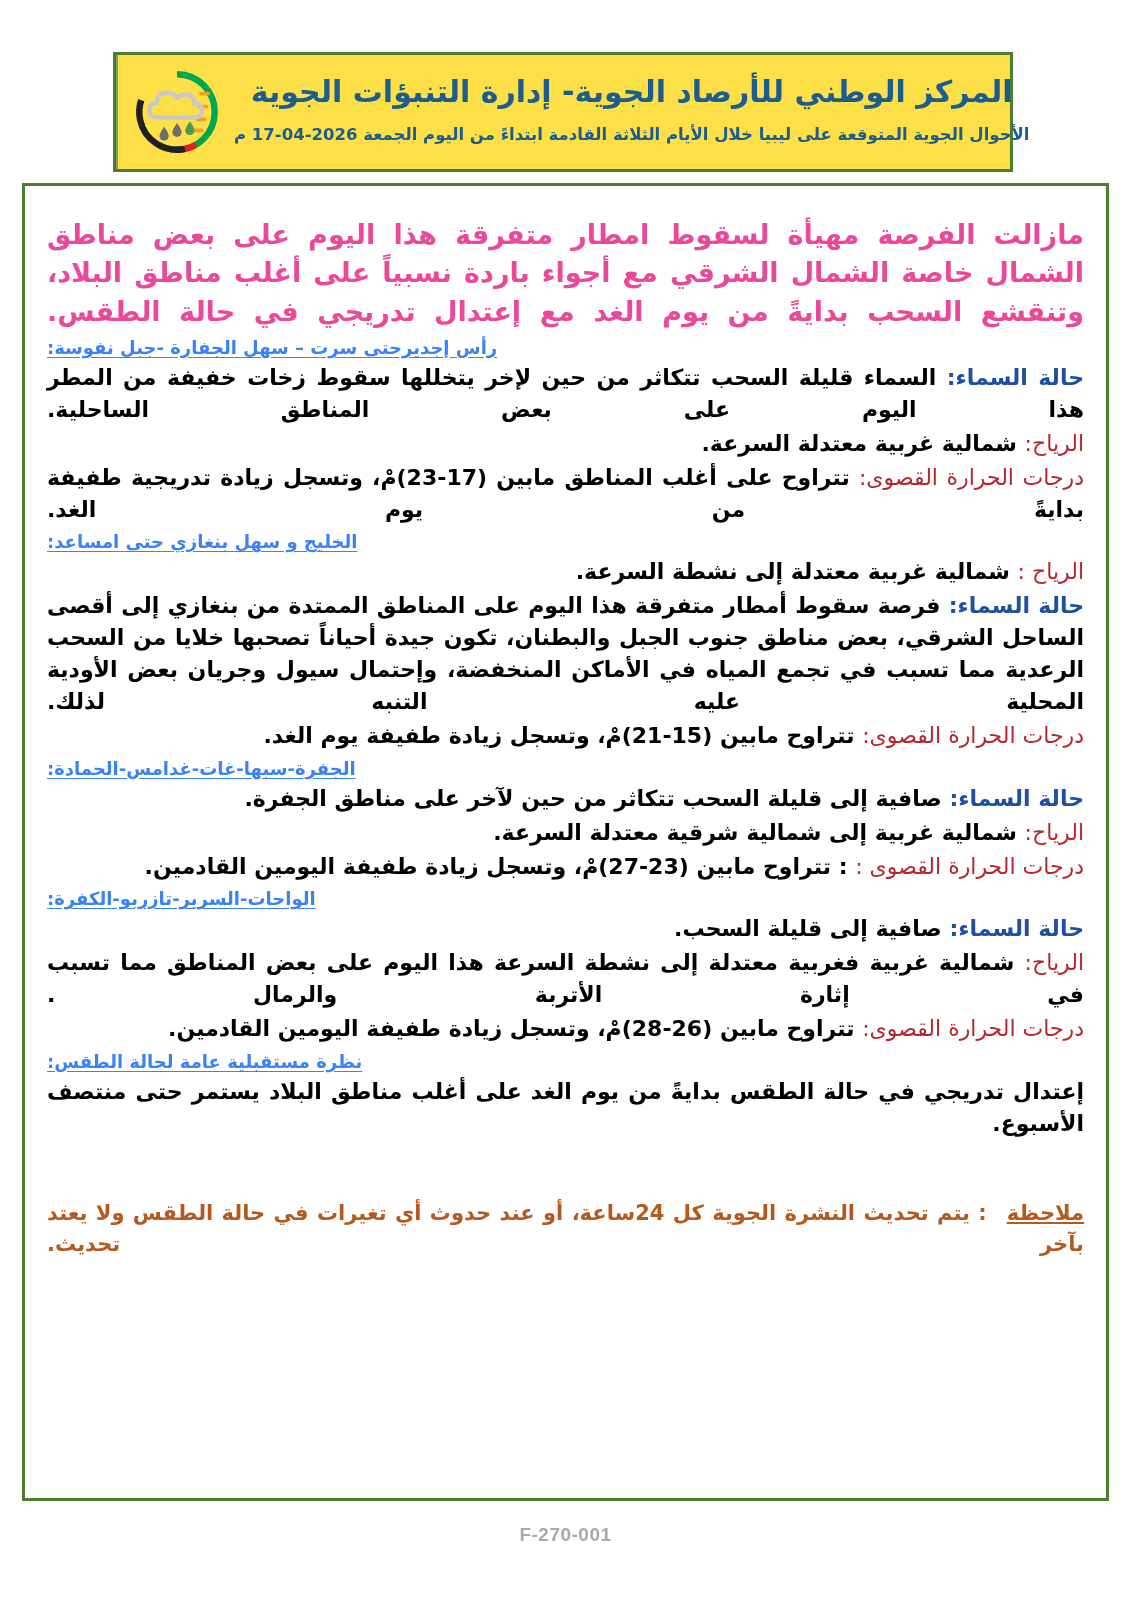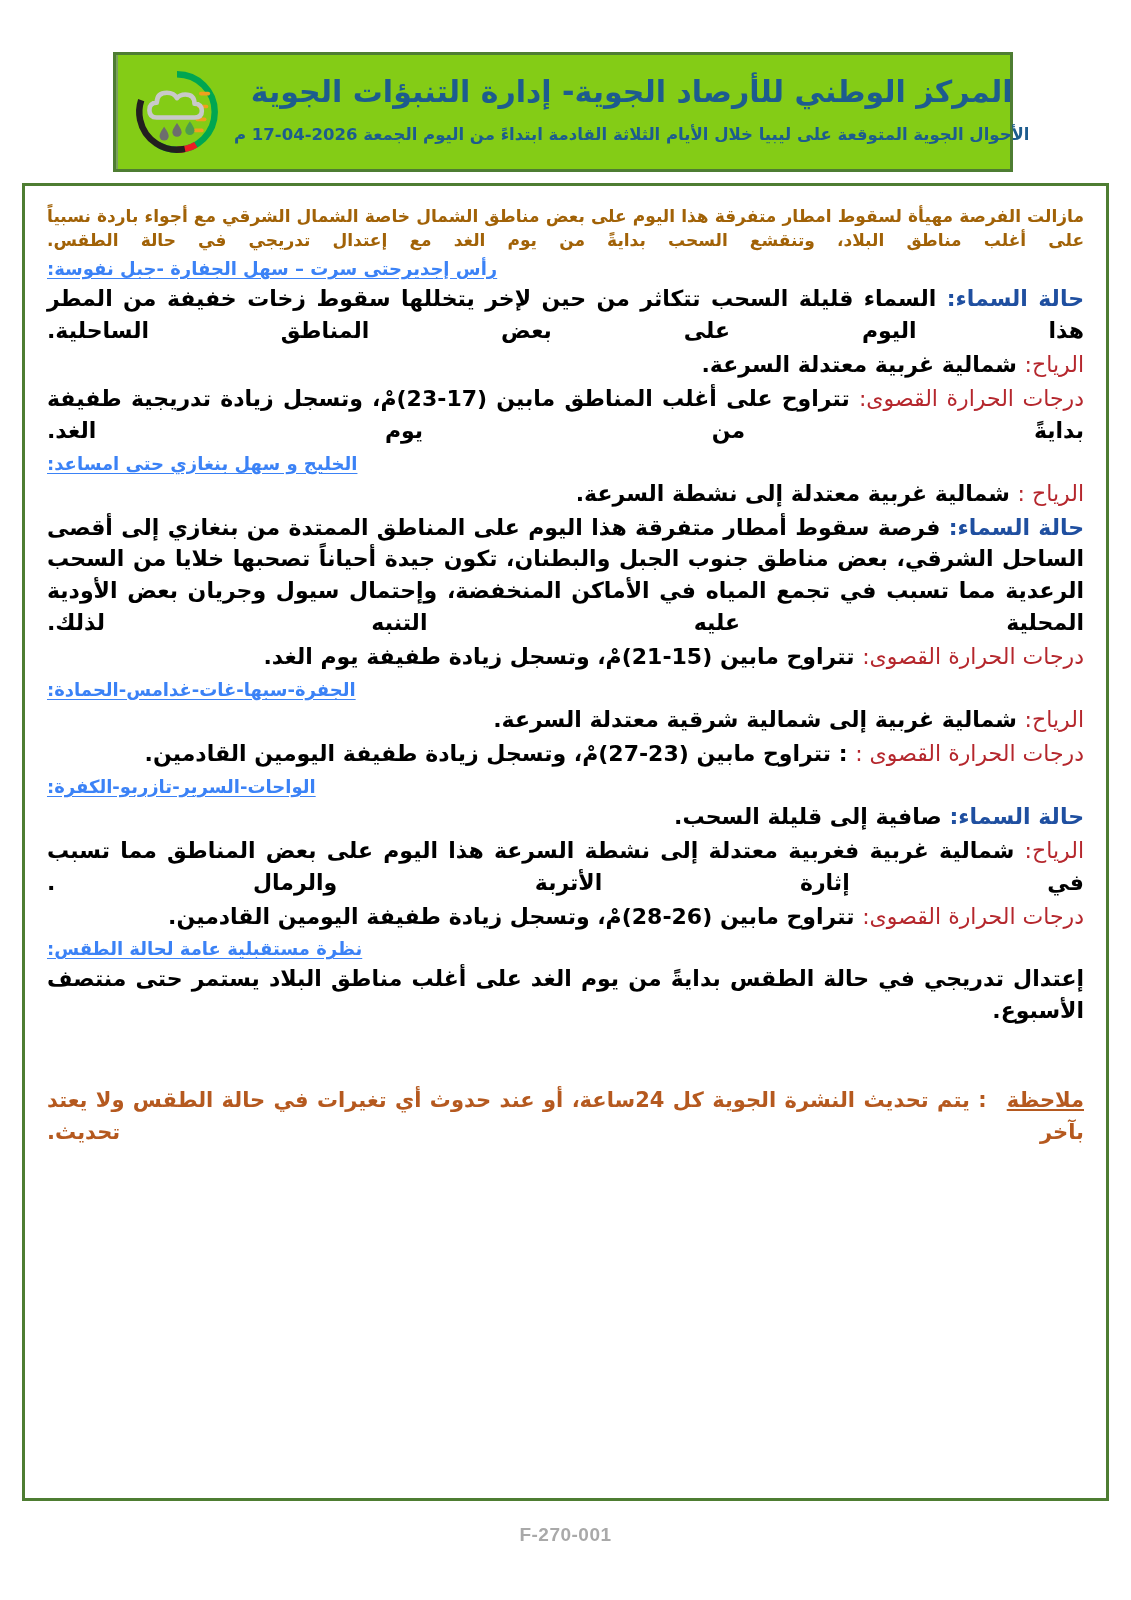--- a/index.html
+++ b/index.html
@@ -23,21 +23,21 @@
 
   
   .header-box {
     position: absolute;
     top: 52px;
     left: 113px;
     width: 900px;
     height: 120px;
     border: 3px solid #4e7d32;
     box-sizing: border-box;
-    background: #84cc16;
+    background: #fde047;
   }
   .header-inner {
     position: relative;
     width: 100%;
     height: 100%;
     display: flex;
     flex-direction: row-reverse;
     align-items: stretch;
   }
   .logo-cell {
@@ -90,27 +90,27 @@
     left: 22px;
     width: 1087px;
     height: 1318px;
     border: 3px solid #4e7d32;
     box-sizing: border-box;
     background: #ffffff;
     padding: 14px 22px 10px 22px;
   }
 
   .intro {
-    color: #a16207;
-    font-weight: bold;
-    font-size: 17px;
+    color: #ec4899;
+    font-weight: bold;
+    font-size: 27px;
     line-height: 1.42;
     text-align: justify;
     text-align-last: justify;
-    margin: 4px 0 6px 0;
+    margin: 16px 0 6px 0;
   }
 
   .section-heading {
     color: #3b82f6;
     font-weight: bold;
     font-size: 18px;
     text-align: left;
     text-decoration: underline;
     text-underline-offset: 3px;
     margin: 6px 0 4px 0;
@@ -224,20 +224,21 @@
     <p class="field-line"><span class="label-sky">حالة السماء:</span><span> السماء قليلة السحب تتكاثر من حين لإخر يتخللها سقوط زخات خفيفة من المطر هذا اليوم على بعض المناطق الساحلية.</span></p>
     <p class="field-line tight"><span class="label-wind">الرياح:</span><span> شمالية غربية معتدلة السرعة.</span></p>
     <p class="field-line"><span class="label-temp">درجات الحرارة القصوى:</span><span> تتراوح على أغلب المناطق مابين (17-23)مْ، وتسجل زيادة تدريجية طفيفة بدايةً من يوم الغد.</span></p>
 
     <div class="section-heading">الخليج و سهل بنغازي حتى امساعد:</div>
     <p class="field-line tight"><span class="label-wind">الرياح :</span><span> شمالية غربية معتدلة إلى نشطة السرعة.</span></p>
     <p class="field-line"><span class="label-sky">حالة السماء:</span><span> فرصة سقوط أمطار متفرقة هذا اليوم على المناطق الممتدة من بنغازي إلى أقصى الساحل الشرقي، بعض مناطق جنوب الجبل والبطنان، تكون جيدة أحياناً تصحبها خلايا من السحب الرعدية مما تسبب في تجمع المياه في الأماكن المنخفضة، وإحتمال سيول وجريان بعض الأودية المحلية عليه التنبه لذلك.</span></p>
     <p class="field-line tight"><span class="label-temp">درجات الحرارة القصوى:</span><span> تتراوح مابين (15-21)مْ، وتسجل زيادة طفيفة يوم الغد.</span></p>
 
     <div class="section-heading">الجفرة-سبها-غات-غدامس-الحمادة:</div>
+    <p class="field-line tight"><span class="label-sky">حالة السماء:</span><span> صافية إلى قليلة السحب تتكاثر من حين لآخر على مناطق الجفرة.</span></p>
     <p class="field-line tight"><span class="label-wind">الرياح:</span><span> شمالية غربية إلى شمالية شرقية معتدلة السرعة.</span></p>
     <p class="field-line tight"><span class="label-temp">درجات الحرارة القصوى :</span><span> : تتراوح مابين (23-27)مْ، وتسجل زيادة طفيفة اليومين القادمين.</span></p>
 
     <div class="section-heading">الواحات-السرير-تازربو-الكفرة:</div>
     <p class="field-line tight"><span class="label-sky">حالة السماء:</span><span> صافية إلى قليلة السحب.</span></p>
     <p class="field-line"><span class="label-wind">الرياح:</span><span> شمالية غربية فغربية معتدلة إلى نشطة السرعة هذا اليوم على بعض المناطق مما تسبب في إثارة الأتربة والرمال .</span></p>
     <p class="field-line tight"><span class="label-temp">درجات الحرارة القصوى:</span><span> تتراوح مابين (26-28)مْ، وتسجل زيادة طفيفة اليومين القادمين.</span></p>
 
     <div class="section-heading">نظرة مستقبلية عامة لحالة الطقس:</div>
     <p class="outlook-text">إعتدال تدريجي في حالة الطقس بدايةً من يوم الغد على أغلب مناطق البلاد يستمر حتى منتصف الأسبوع.</p>

